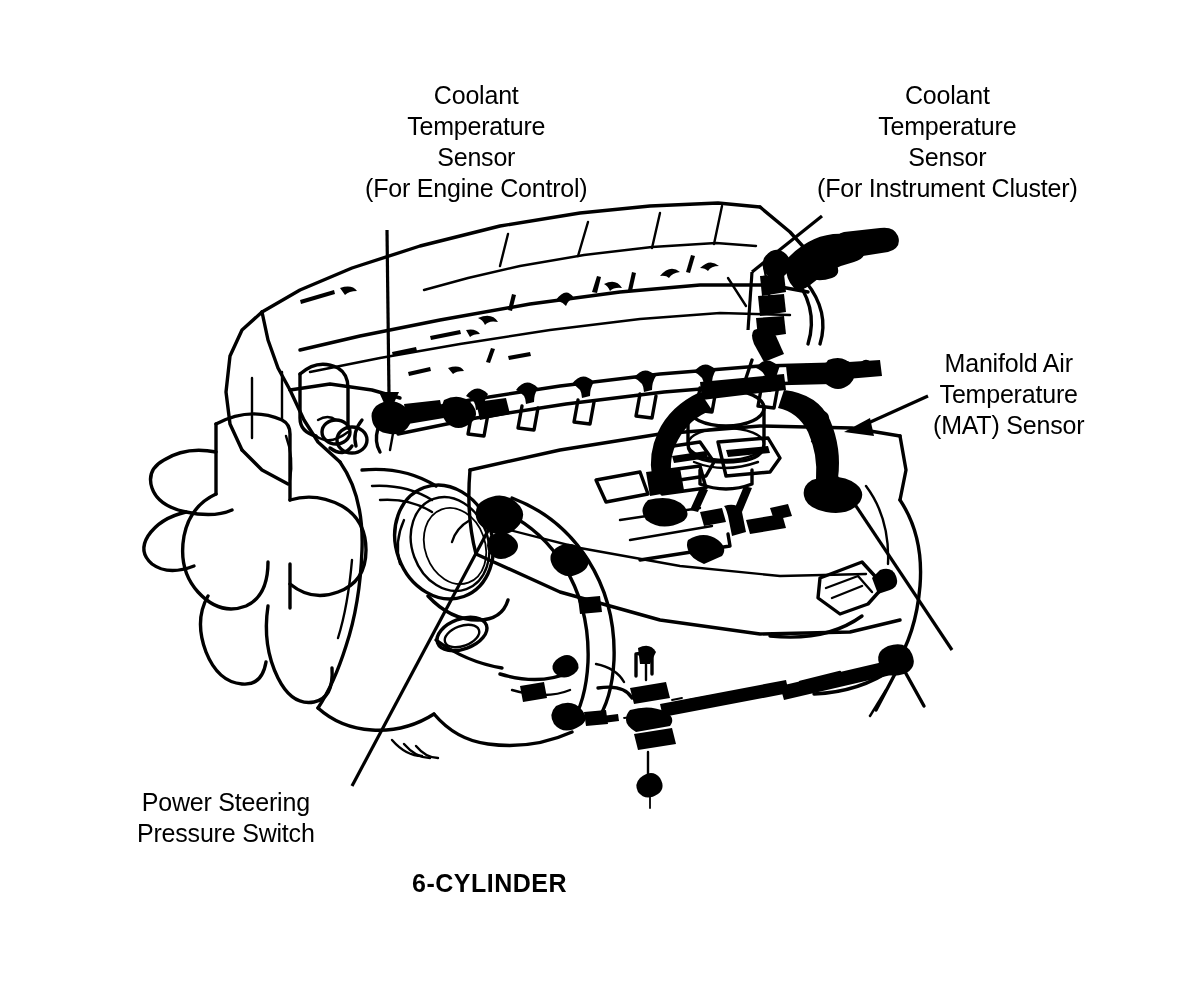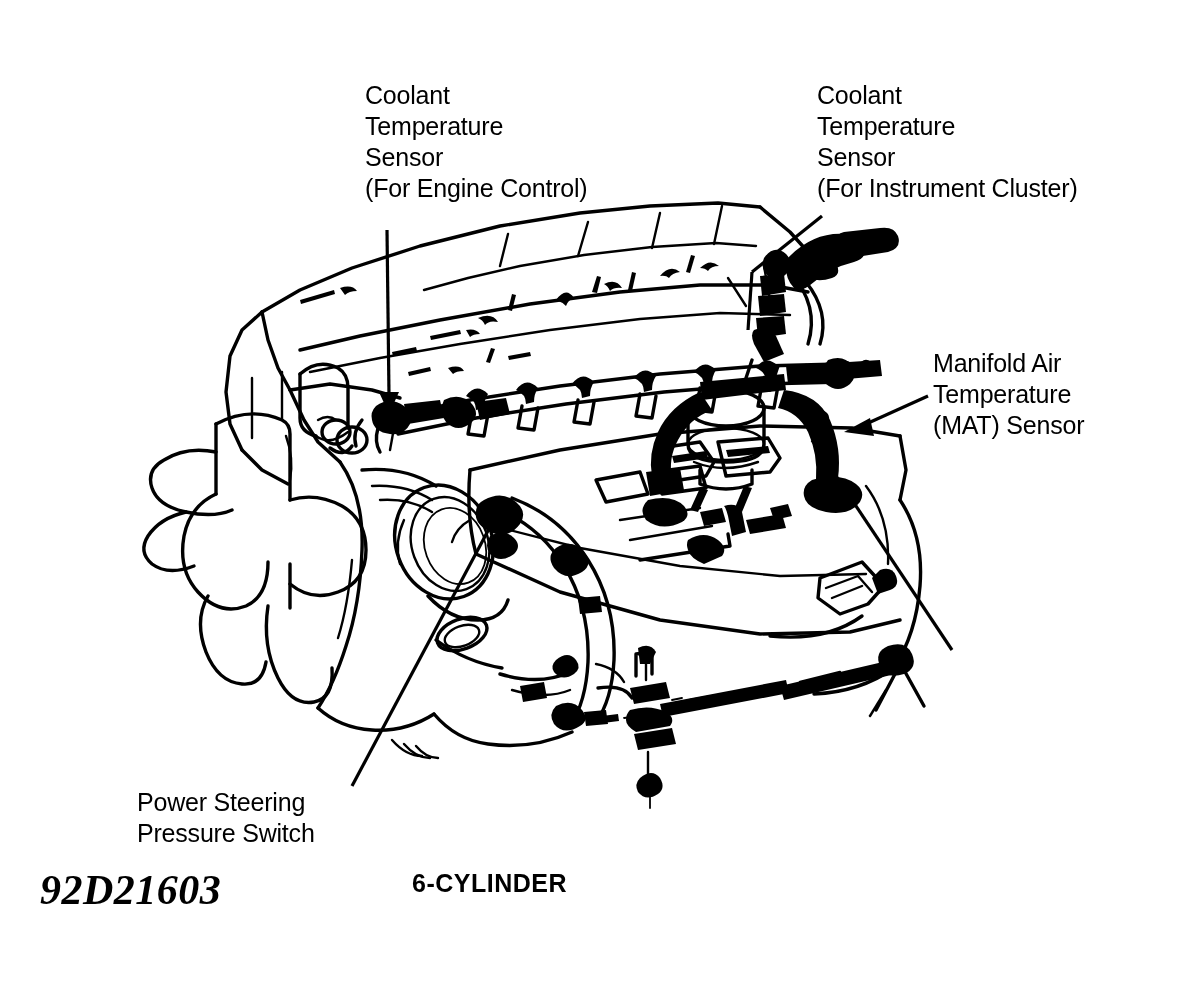--- a/index.html
+++ b/index.html
@@ -11,20 +11,21 @@
   body {
     font-family: "Liberation Sans", sans-serif;
     color: #000000;
   }
   #canvas {
     position: relative;
     width: 1198px;
     height: 986px;
     background: #ffffff;
     overflow: hidden;
+    text-align: center;
   }
   #artwork {
     position: absolute;
     left: 0;
     top: 0;
     width: 1198px;
     height: 986px;
   }
   .label {
     position: absolute;
@@ -407,15 +408,14 @@
   <div class="label" id="lbl-mat">Manifold Air
 Temperature
 (MAT) Sensor</div>
 
 
   <div class="label" id="lbl-ps-switch">Power Steering
 Pressure Switch</div>
 
   <div id="caption-cyl">6-CYLINDER</div>
 
-  <div id="figure-id">92D21603</div>
 
 </div>
 
 </body></html>

